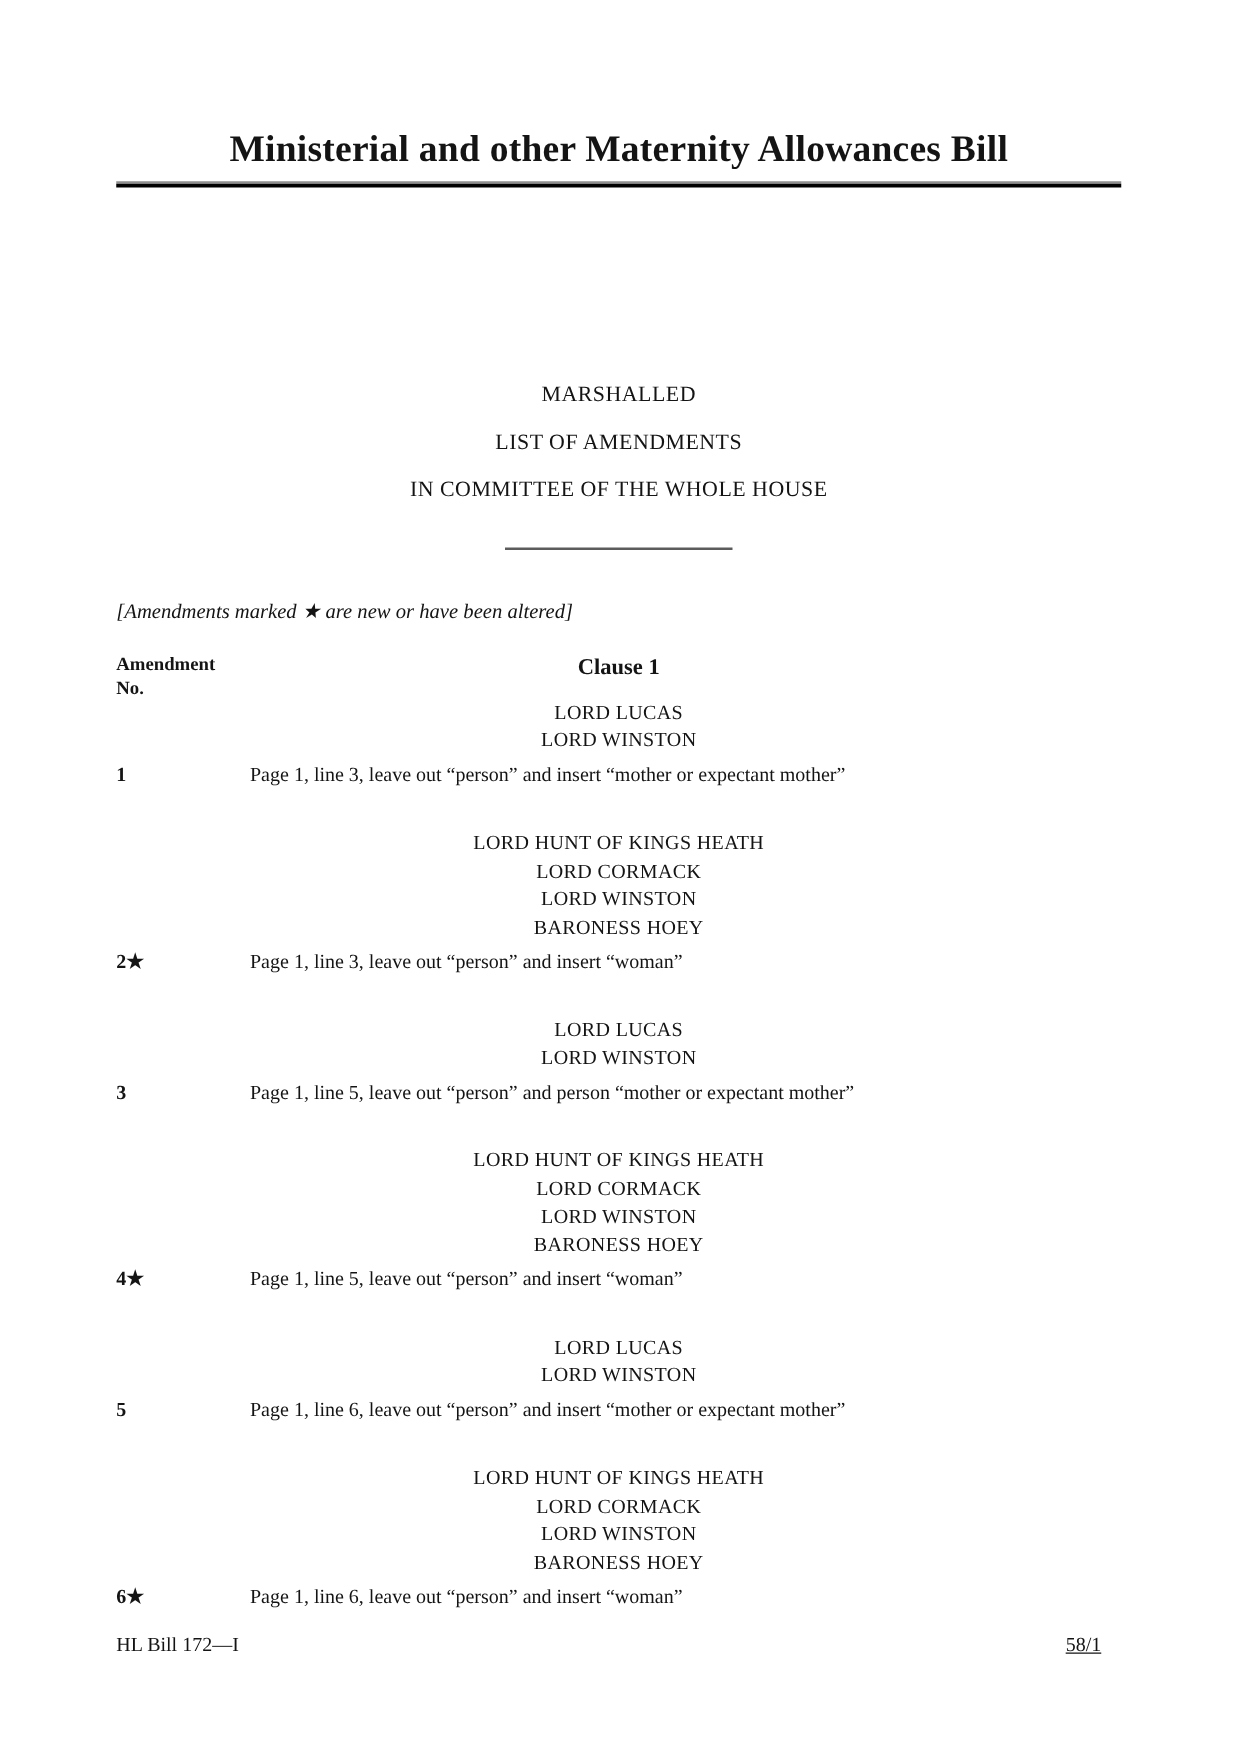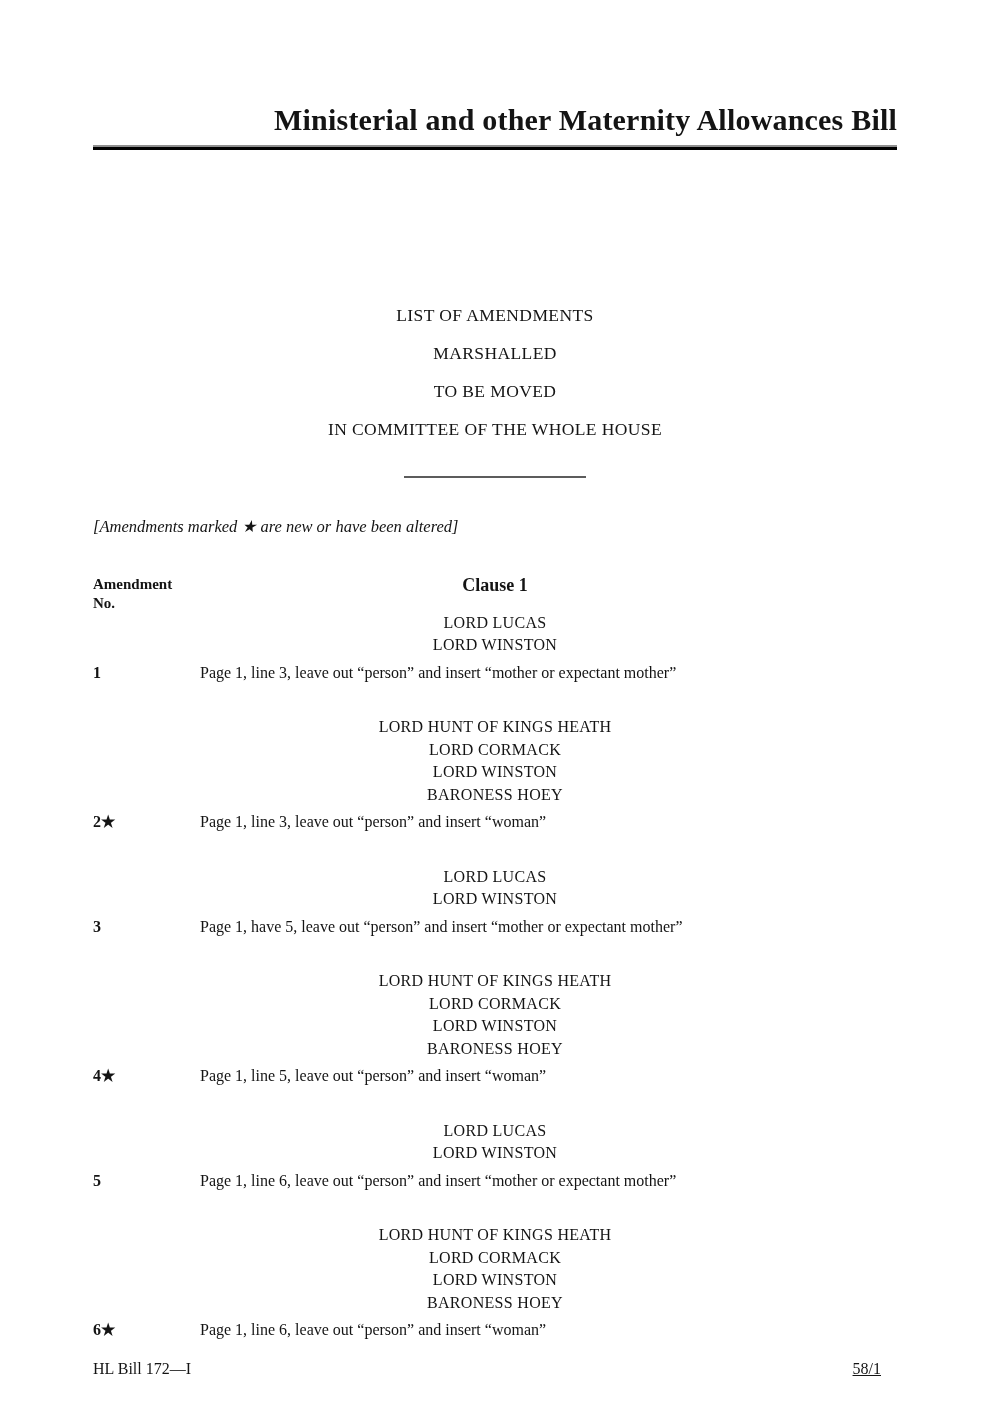--- a/index.html
+++ b/index.html
@@ -11,21 +11,21 @@
     margin: 0 auto;
     background: #ffffff;
     color: #141414;
     font-family: "Liberation Serif", "DejaVu Serif", serif;
     padding: 0 94px 0 93px;
     overflow: hidden;
   }
   .title {
     margin: 0;
     padding-top: 103px;
-    text-align: right;
+    text-align: center;
     font-size: 30px;
     line-height: 1.15;
     font-weight: bold;
     letter-spacing: 0.2px;
   }
   .title-rule {
     margin-top: 7px;
     height: 3px;
     border-top: 2px solid #8f8f8f;
     border-bottom: 3px solid #000000;
@@ -45,21 +45,21 @@
   }
   .notice {
     margin-top: 38px;
     text-align: left;
     font-style: italic;
     font-size: 16.5px;
     line-height: 22px;
   }
   .clause-row {
     position: relative;
-    margin-top: 36px;
+    margin-top: 22px;
     height: 22px;
   }
   .col-label {
     position: absolute;
     left: 0;
     top: 1px;
     font-weight: bold;
     font-size: 15px;
     line-height: 19px;
   }
@@ -102,23 +102,22 @@
 </style>
 </head>
 <body>
 
 <div class="page">
 
   <h1 class="title">Ministerial and other Maternity Allowances Bill</h1>
   <div class="title-rule"></div>
 
   <div class="headings">
+    <div>MARSHALLED</div>
     <div>LIST OF AMENDMENTS</div>
-    <div>MARSHALLED</div>
-    <div>TO BE MOVED</div>
     <div>IN COMMITTEE OF THE WHOLE HOUSE</div>
   </div>
 
   <div class="short-rule"></div>
 
   <div class="notice">[Amendments marked ★ are new or have been altered]</div>
 
   <div class="clause-row">
     <div class="col-label">
       <div>Amendment</div>
@@ -146,21 +145,21 @@
     <span class="amend-no">2★</span>
     <span>Page 1, line 3, leave out “person” and insert “woman”</span>
   </div>
 
   <div class="sponsors">
     <div>LORD LUCAS</div>
     <div>LORD WINSTON</div>
   </div>
   <div class="amendment">
     <span class="amend-no">3</span>
-    <span>Page 1, have 5, leave out “person” and insert “mother or expectant mother”</span>
+    <span>Page 1, line 5, leave out “person” and person “mother or expectant mother”</span>
   </div>
 
   <div class="sponsors">
     <div>LORD HUNT OF KINGS HEATH</div>
     <div>LORD CORMACK</div>
     <div>LORD WINSTON</div>
     <div>BARONESS HOEY</div>
   </div>
   <div class="amendment">
     <span class="amend-no">4★</span>

